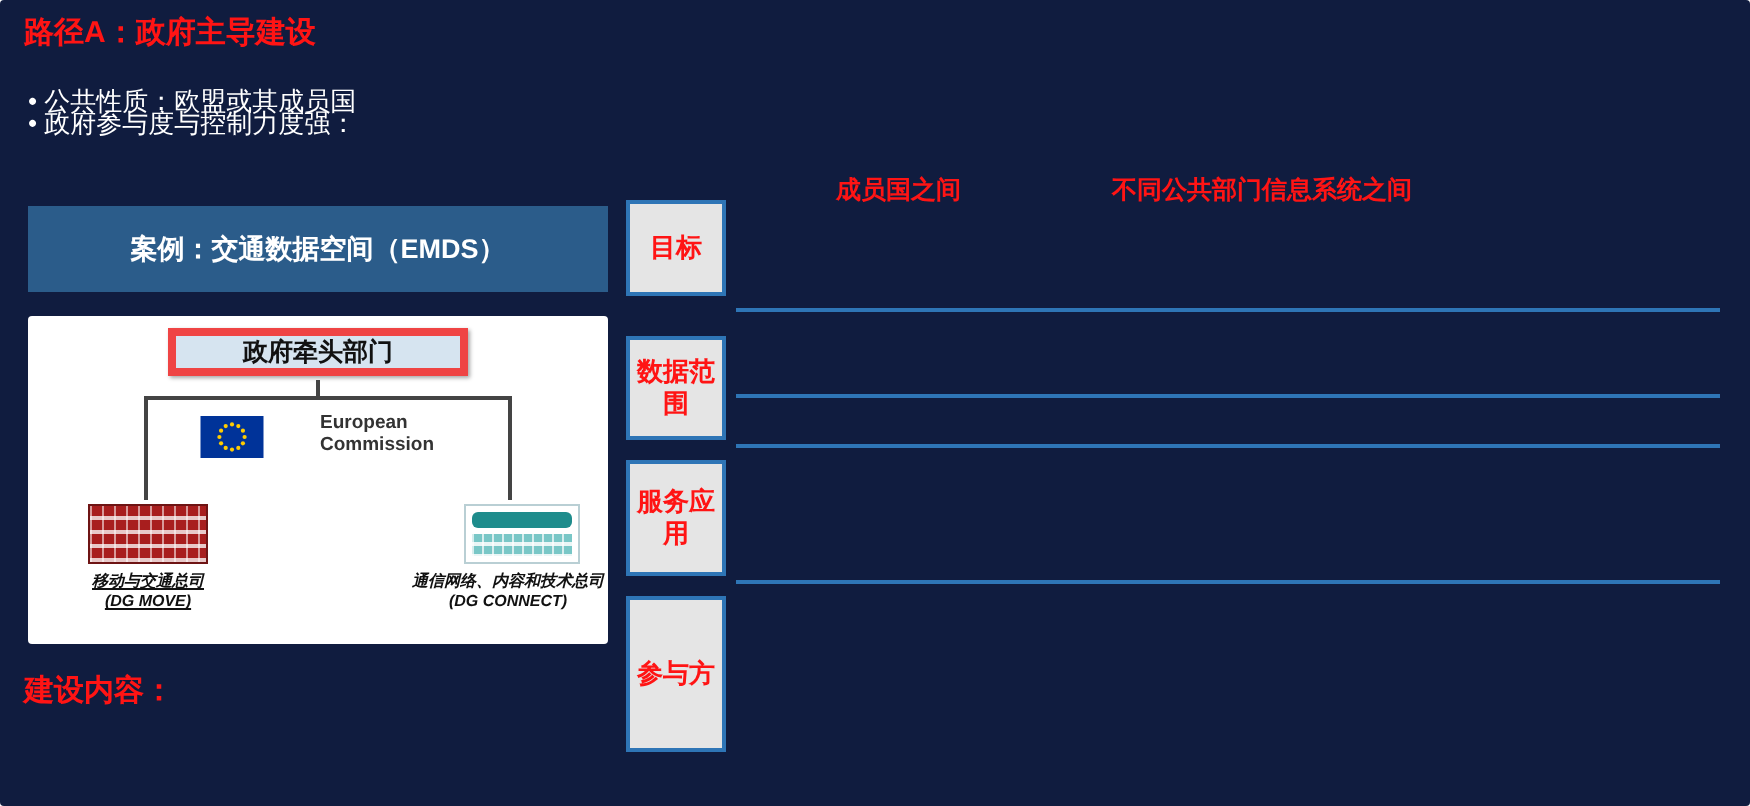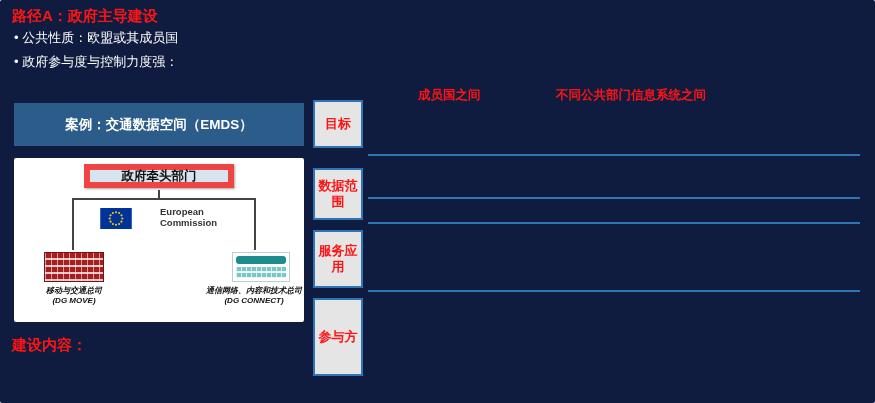--- a/index.html
+++ b/index.html
@@ -3,55 +3,55 @@
 <meta charset="utf-8">
 <style>
   html,body{margin:0;padding:0;background:#ffffff;font-family:"Liberation Sans","DejaVu Sans",sans-serif;}
   .slide{position:relative;width:875px;height:403px;background:#101C3F;border-radius:2px;overflow:hidden;}
   .abs{position:absolute;}
   .title{left:12px;top:7px;font-size:15px;font-weight:bold;color:#FF1414;}
   .bullet{left:14px;font-size:13px;color:#FFFFFF;}
   .case-header{left:14px;top:103px;width:290px;height:43px;background:#2B5C8A;color:#FFFFFF;
     font-weight:bold;font-size:13.5px;display:flex;align-items:center;justify-content:center;}
   .panel{left:14px;top:158px;width:290px;height:164px;background:#FFFFFF;border-radius:2px;}
-  .lead-box{left:70px;top:6px;width:150px;height:24px;background:#D6E4F0;border:6px solid #ef4444;
+  .lead-box{left:70px;top:6px;width:150px;height:24px;background:#D6E4F0;border:4px solid #ef4444;
     box-sizing:border-box;font-size:12.5px;font-weight:bold;color:#111111;
     display:flex;align-items:center;justify-content:center;box-shadow:1px 1px 2px rgba(0,0,0,.35);}
   .conn{background:#444444;}
   .ec-logo{left:86px;top:46px;width:126px;height:28px;display:flex;align-items:center;gap:22px;}
   .ec-flag{width:32px;height:21px;flex:0 0 auto;}
   .ec-text{margin-left:6px;font-size:9.5px;font-weight:bold;color:#333333;line-height:1.15;}
   .ec-bar{width:3px;height:24px;background:#2E75B6;margin-left:8px;}
   .dg-move{left:30px;top:94px;width:60px;height:30px;border:1px solid #6E1414;box-sizing:border-box;
     background:
       repeating-linear-gradient(90deg, rgba(255,255,255,.55) 0 1px, transparent 1px 6px),
       repeating-linear-gradient(180deg, #A81E1E 0 5px, #E8C9C9 5px 7px);}
   .dg-connect{left:218px;top:94px;width:58px;height:30px;background:#FFFFFF;border:1px solid #B9CFD4;box-sizing:border-box;}
   .dg-connect .bar{position:absolute;left:3px;right:3px;top:3px;height:8px;background:#1E8C8C;border-radius:3px;}
   .dg-connect .grid{position:absolute;left:3px;right:3px;top:14px;bottom:3px;
     background:
       repeating-linear-gradient(90deg, rgba(255,255,255,.7) 0 1px, transparent 1px 5px),
       repeating-linear-gradient(180deg, #79C7C7 0 4px, #EAF6F6 4px 6px);}
   .org-label{top:128px;font-size:8px;font-weight:bold;font-style:italic;color:#111111;text-align:center;line-height:1.3;}
-  .org-label.left{left:10px;width:100px;}
+  .org-label.left{left:10px;width:100px;text-decoration:underline;}
   .org-label.right{left:190px;width:100px;}
   .build-label{left:12px;top:336px;font-size:15px;font-weight:bold;color:#FF1414;}
   .row-box{left:313px;width:50px;background:#e5e5e5;border:2px solid #2E75B6;box-sizing:border-box;
     color:#FF1414;font-weight:bold;font-size:13px;display:flex;align-items:center;justify-content:center;
     text-align:center;line-height:1.25;padding:2px;}
   .col-header{top:87px;font-size:12.5px;font-weight:bold;color:#FF1414;}
   .divider{left:368px;width:492px;height:2px;background:#2E75B6;}
 </style>
 </head>
 <body>
 
 <div class="slide">
 
   <div class="abs title">路径A：政府主导建设</div>
-  <div class="abs bullet" style="top:29px;">•  公共性质：欧盟或其成员国</div>
+  <div class="abs bullet" style="top:42px;">•  公共性质：欧盟或其成员国</div>
   <div class="abs bullet" style="top:53px;">•  政府参与度与控制力度强：</div>
 
   <div class="abs case-header">案例：交通数据空间（EMDS）</div>
 
   <div class="abs panel">
     <div class="abs lead-box">政府牵头部门</div>
 
     <div class="abs conn" style="left:144px;top:32px;width:2px;height:8px;"></div>
     <div class="abs conn" style="left:58px;top:40px;width:184px;height:2px;"></div>
     <div class="abs conn" style="left:58px;top:40px;width:2px;height:52px;"></div>

